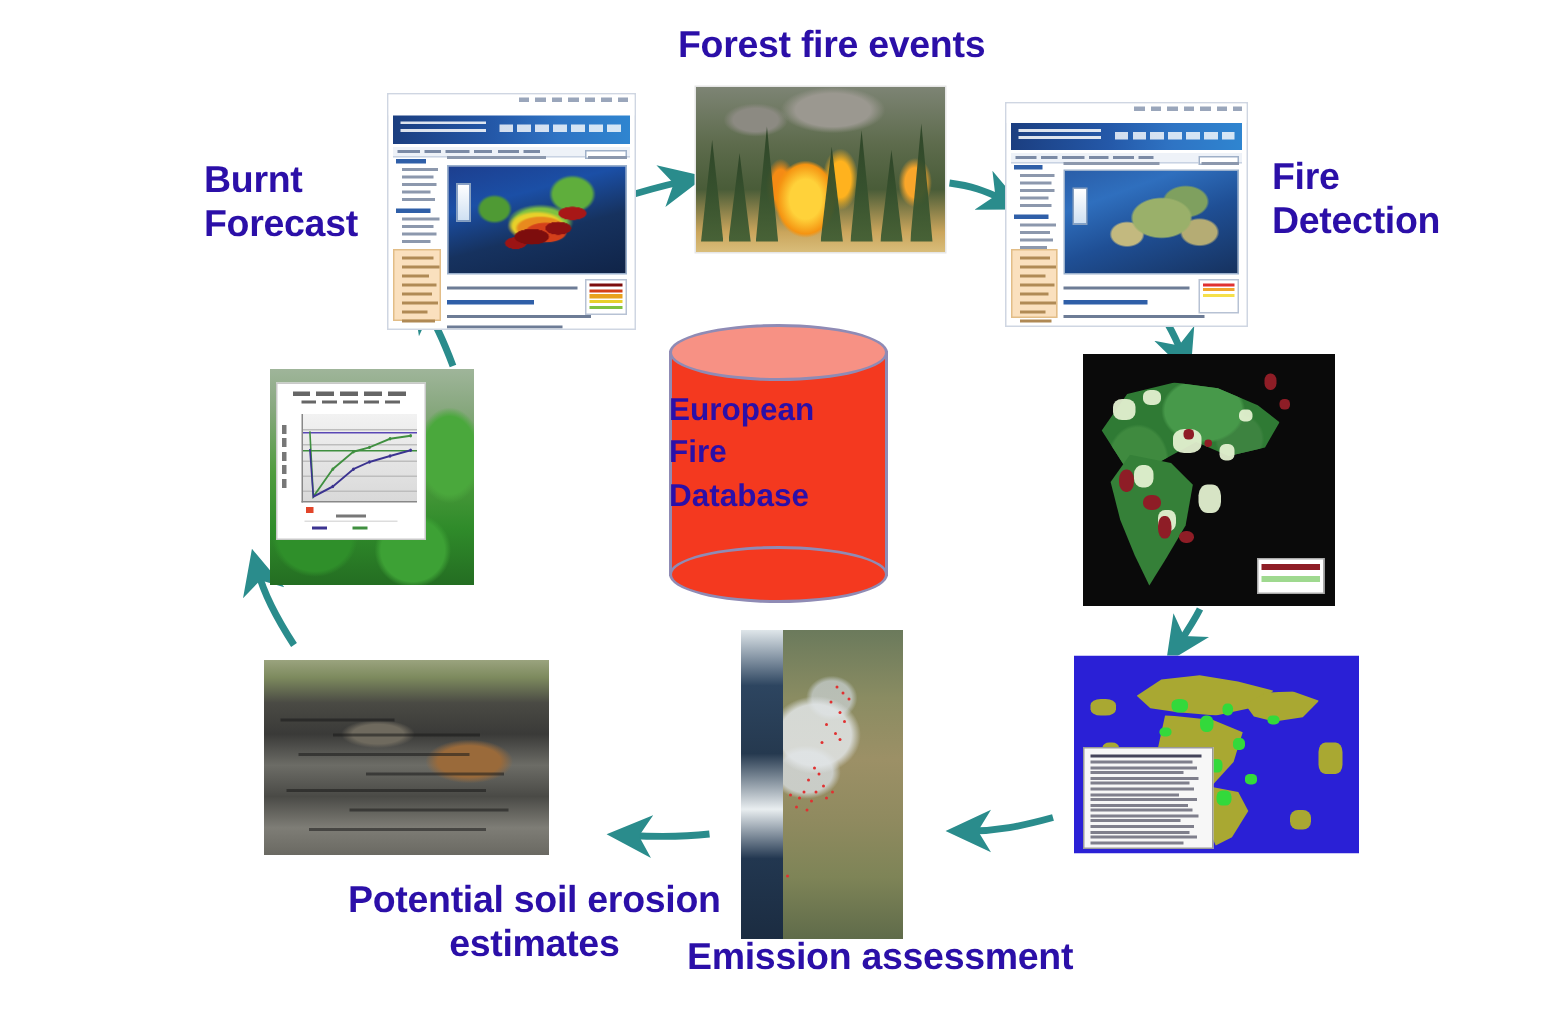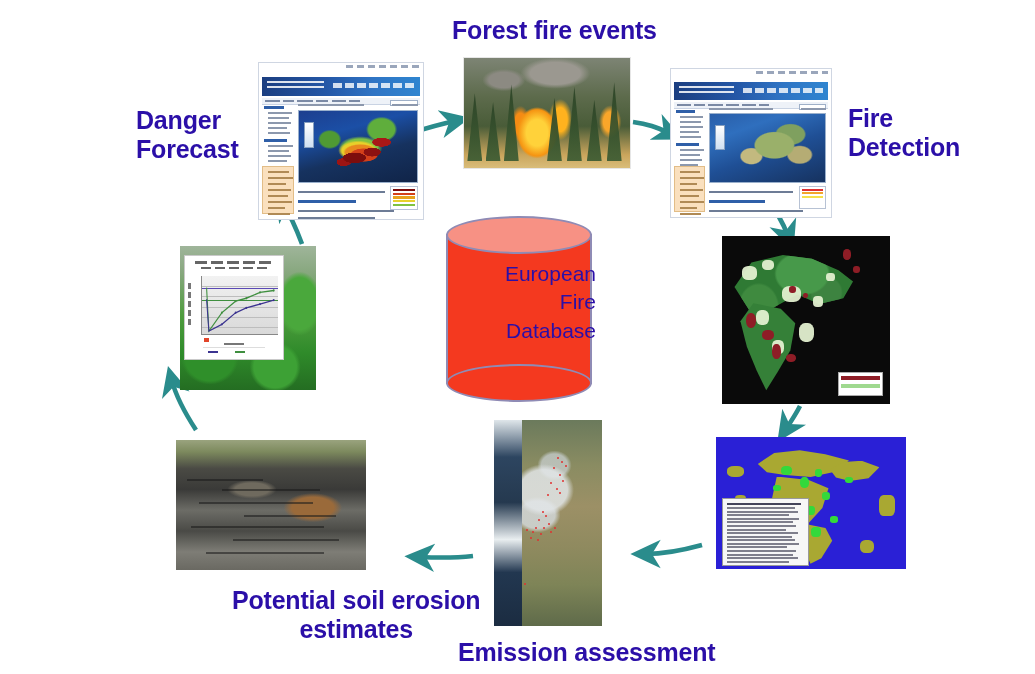--- a/index.html
+++ b/index.html
@@ -14,22 +14,22 @@
   .db{position:absolute;}
   .db .body{position:absolute;left:0;top:18px;width:146px;height:150px;
             background:#F4391F;border-left:2.5px solid #8F8BB5;
             border-right:2.5px solid #8F8BB5;box-sizing:border-box;}
   .db .top{position:absolute;left:0;top:0;width:146px;height:38px;
            border-radius:50%;background:#F79184;border:2.5px solid #8F8BB5;
            box-sizing:border-box;}
   .db .bot{position:absolute;left:0;top:148px;width:146px;height:38px;
            border-radius:50%;background:#F4391F;border:2.5px solid #8F8BB5;
            box-sizing:border-box;}
-  .db .txt{position:absolute;left:0;top:44px;width:150px;text-align:right;
-           color:#2B0FA8;font-weight:normal;font-size:21px;line-height:1.35;
+  .db .txt{position:absolute;left:0;top:44px;width:150px;text-align:left;
+           color:#2B0FA8;font-weight:bold;font-size:21px;line-height:1.35;
            white-space:pre-line;z-index:4;}
 
   
   .pic{position:absolute;overflow:hidden;background:#fff;}
 
   
   .web{background:#ffffff;border:1px solid #cfd6e2;box-sizing:border-box;}
   .web .wtop{position:absolute;left:0;top:0;right:0;height:9%;
              background:#ffffff;}
   .web .wtop .tinyrow{position:absolute;right:3px;top:2px;width:45%;height:3px;
@@ -276,21 +276,21 @@
       <div class="r" style="width:64%"></div>
     </div>
     <div class="legend">
       <div class="sw" style="background:#7d0d0d"></div>
       <div class="sw" style="background:#d4401a"></div>
       <div class="sw" style="background:#e8a11e"></div>
       <div class="sw" style="background:#e8d02a"></div>
       <div class="sw" style="background:#7fc241"></div>
     </div>
   </div>
-  <div class="label" style="left:136px;top:106px;text-align:left;">Danger
+  <div class="label" style="left:136px;top:106px;text-align:left;">Burnt
 Forecast</div>
 
   <div class="pic" style="left:464px;top:58px;width:166px;height:110px;
        box-shadow:0 0 0 1px #e6e6e6;">
     <div class="firephoto">
       <div class="tree" style="left:2%"></div>
       <div class="tree" style="left:13%;height:54%"></div>
       <div class="tree" style="left:24%;height:70%"></div>
       <div class="tree" style="left:50%;height:58%"></div>
       <div class="tree" style="left:62%;height:68%"></div>
@@ -464,21 +464,21 @@
       <div class="dot" style="left:35%;top:54%"></div>
       <div class="dot" style="left:43%;top:55%"></div>
       <div class="dot" style="left:30%;top:53%"></div>
       <div class="dot" style="left:52%;top:54%"></div>
       <div class="dot" style="left:56%;top:52%"></div>
       <div class="dot" style="left:33%;top:57%"></div>
       <div class="dot" style="left:40%;top:58%"></div>
       <div class="dot" style="left:28%;top:79%"></div>
     </div>
   </div>
-  <div class="label" style="left:458px;top:638px;">Emission assessment</div>
+  <div class="label" style="left:458px;top:624px;">Emission assessment</div>
 
   <div class="pic" style="left:176px;top:440px;width:190px;height:130px;">
     <div class="erosion">
       <div class="streak" style="left:6%;top:30%;width:40%"></div>
       <div class="streak" style="left:24%;top:38%;width:52%"></div>
       <div class="streak" style="left:12%;top:48%;width:60%"></div>
       <div class="streak" style="left:36%;top:58%;width:48%"></div>
       <div class="streak" style="left:8%;top:66%;width:70%"></div>
       <div class="streak" style="left:30%;top:76%;width:56%"></div>
       <div class="streak" style="left:16%;top:86%;width:62%"></div>

